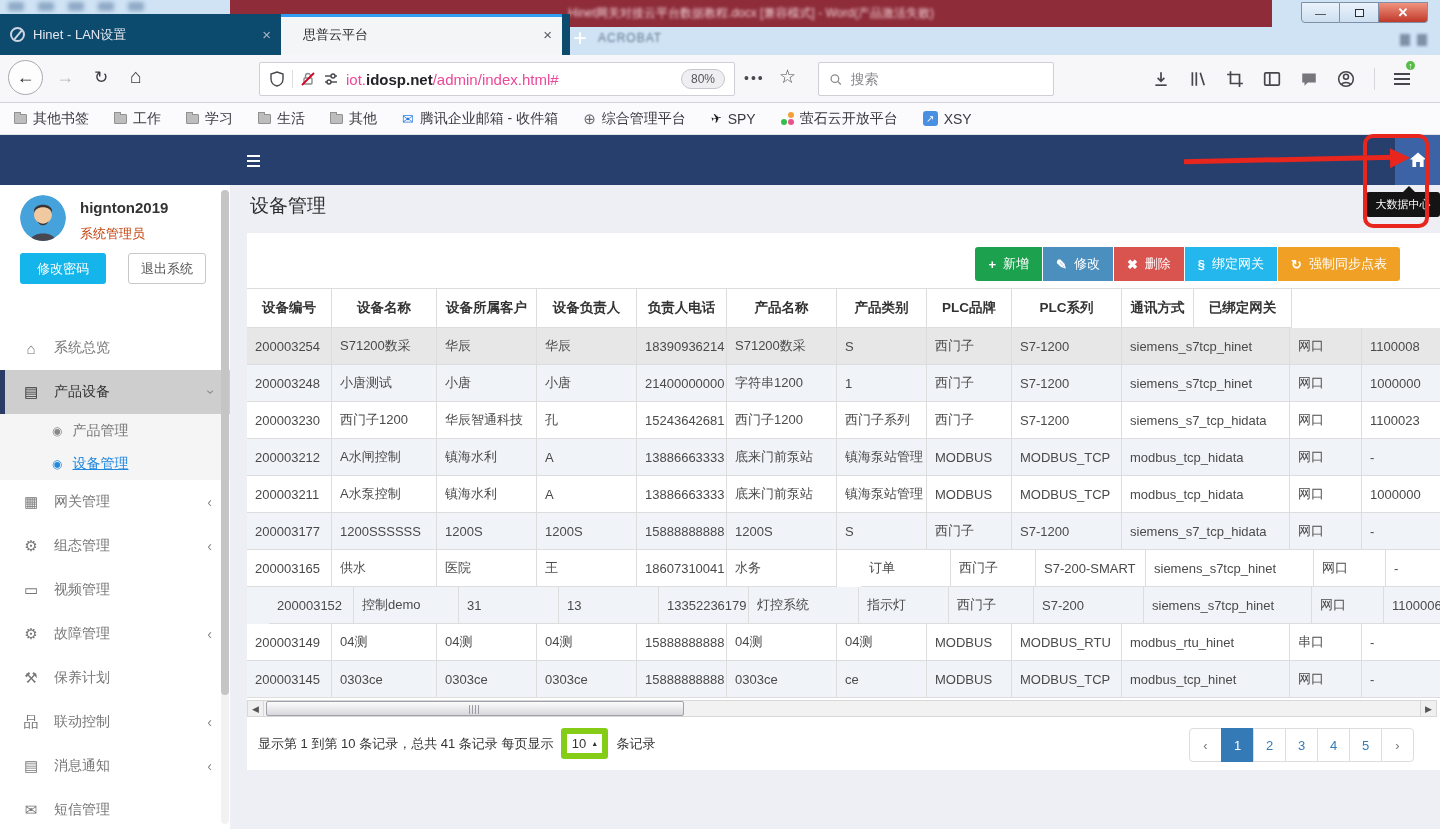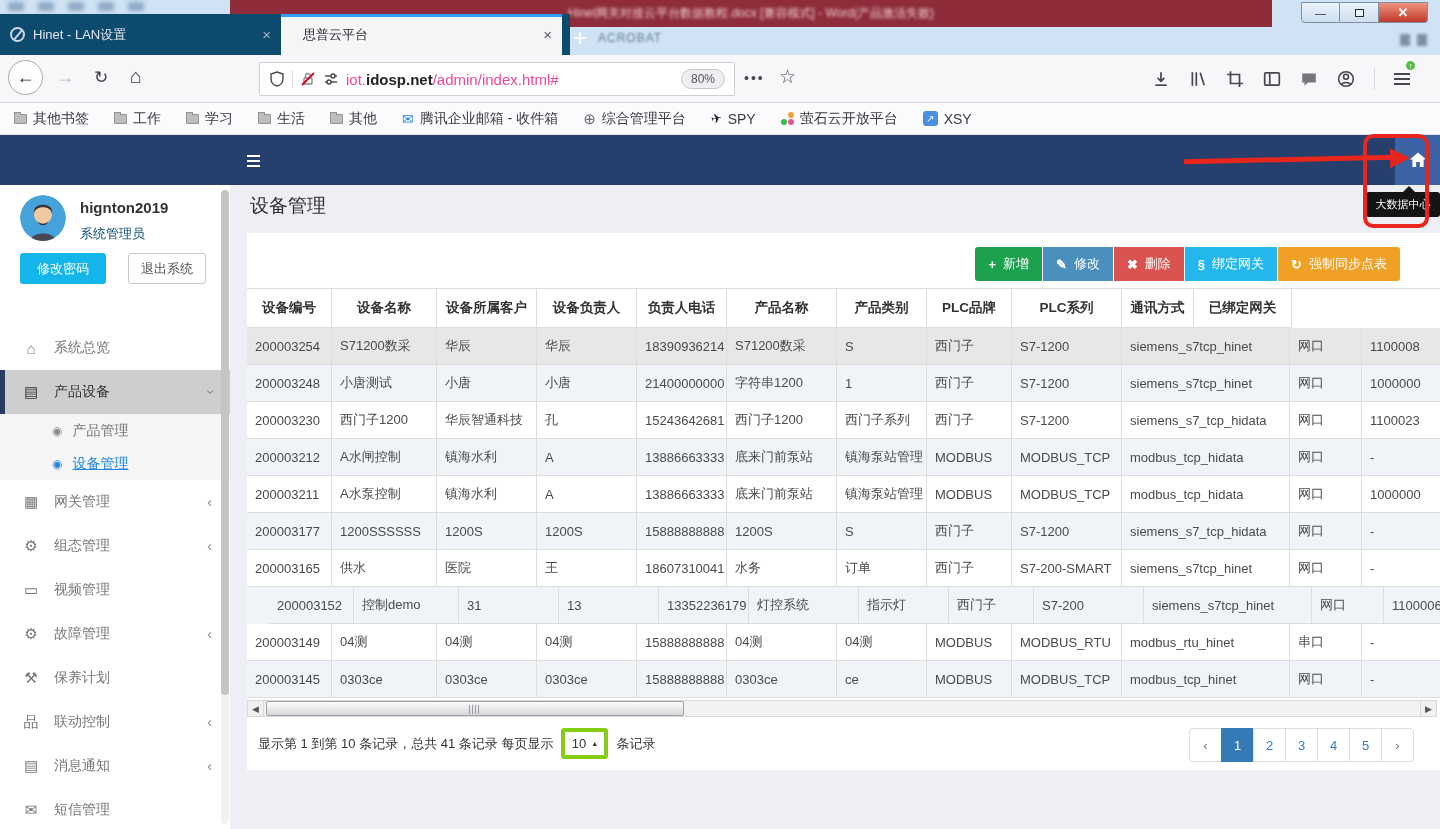--- a/index.html
+++ b/index.html
@@ -78,21 +78,21 @@
   
   .app-navbar{position:absolute;left:0;top:135px;width:1440px;height:50px;background:#263f6c;}
   .burger{position:absolute;left:247px;top:17px;cursor:pointer;}
   .burger i{display:block;width:13px;height:2px;background:#fff;margin:3px 0;}
   .nb-home{position:absolute;right:0;top:0;width:45px;height:50px;background:#3c63a6;display:flex;align-items:center;justify-content:center;}
 
   
   .sidebar{position:absolute;left:0;top:185px;width:230px;bottom:0;background:#fff;}
   .avatar{position:absolute;left:20px;top:10px;width:46px;height:46px;border-radius:50%;overflow:hidden;}
   .u-name{position:absolute;left:80px;top:14px;font-size:15px;font-weight:bold;color:#333;}
-  .u-role{position:absolute;left:80px;top:40px;font-size:13px;color:#0c4a6e;}
+  .u-role{position:absolute;left:80px;top:40px;font-size:13px;color:#c2410c;}
   .btn-pwd{position:absolute;left:20px;top:68px;width:86px;height:31px;background:#13b5ea;color:#fff;border-radius:3px;font-size:13px;display:flex;align-items:center;justify-content:center;}
   .btn-out{position:absolute;left:128px;top:68px;width:78px;height:31px;background:#fff;border:1px solid #c8c8c8;color:#555;border-radius:3px;font-size:13px;display:flex;align-items:center;justify-content:center;}
   .menu{position:absolute;left:0;top:141px;right:0;}
   .mi{height:44px;display:flex;align-items:center;padding-left:22px;gap:14px;color:#777;font-size:14px;cursor:pointer;}
   .mi-icon{width:18px;text-align:center;font-size:15px;flex:none;}
   .mi.active{background:#cecece;border-left:5px solid #2b3c64;padding-left:17px;color:#333;}
   .mi.active .mi-icon{color:#333;}
   .chev{margin-left:auto;margin-right:18px;font-size:14px;color:#888;}
   .chev.down{display:inline-block;transform:rotate(-90deg);}
   .submenu{background:#f5f5f5;}
@@ -127,21 +127,21 @@
   .tr.alt{background:#f0f3f7;}
 
   .hscroll{position:absolute;left:0;top:467px;width:1190px;height:17px;background:#f2f2f2;border:1px solid #d8d8d8;}
   .hs-arr{position:absolute;top:0;width:16px;height:15px;display:flex;align-items:center;justify-content:center;font-size:9px;color:#555;background:#f0f0f0;}
   .hs-arr.l{left:0;border-right:1px solid #d8d8d8;}
   .hs-arr.r{right:0;border-left:1px solid #d8d8d8;}
   .hs-thumb{position:absolute;left:18px;top:0;width:418px;height:15px;background:linear-gradient(#fcfcfc,#d8d8dc);border:1px solid #a0a0a8;border-radius:2px;}
   .hs-thumb::after{content:"";position:absolute;left:50%;top:3px;margin-left:-6px;width:12px;height:9px;background:repeating-linear-gradient(90deg,#9b9ba4 0 1px,transparent 1px 3px);}
 
   .pg-left{position:absolute;left:11px;top:495px;display:flex;align-items:center;gap:8px;font-size:13px;color:#333;white-space:nowrap;}
-  .pg-sel{width:47px;height:31px;border:4px solid #84cc16;border-radius:3px;background:#fff;display:flex;align-items:center;justify-content:center;gap:5px;font-size:13px;color:#333;cursor:pointer;}
+  .pg-sel{width:47px;height:31px;border:6px solid #84cc16;border-radius:3px;background:#fff;display:flex;align-items:center;justify-content:center;gap:5px;font-size:13px;color:#333;cursor:pointer;}
   .pg-sel .caret{font-size:7px;color:#333;}
   .pg-right{position:absolute;right:29px;top:495px;display:flex;}
   .pg-btn{min-width:33px;height:34px;border:1px solid #ddd;background:#fff;color:#337ab7;display:flex;align-items:center;justify-content:center;font-size:13px;margin-left:-1px;cursor:pointer;padding:0 6px;}
   .pg-btn.nav{color:#777;}
   .pg-btn.first{border-radius:4px 0 0 4px;margin-left:0;}
   .pg-btn.last{border-radius:0 4px 4px 0;}
   .pg-btn.active{background:#337ab7;border-color:#337ab7;color:#fff;}
 
   
   .tooltip{position:absolute;left:1366px;top:192px;width:74px;height:25px;background:#141414;border-radius:3px;color:#fff;font-size:11px;display:flex;align-items:center;justify-content:center;z-index:40;}
@@ -216,20 +216,27 @@
           <line x1="2" y1="5" x2="14" y2="5" stroke="#46464b" stroke-width="1.4"></line>
           <circle cx="10" cy="5" r="2" fill="#f7f7f9" stroke="#46464b" stroke-width="1.4"></circle>
           <line x1="2" y1="11" x2="14" y2="11" stroke="#46464b" stroke-width="1.4"></line>
           <circle cx="6" cy="11" r="2" fill="#f7f7f9" stroke="#46464b" stroke-width="1.4"></circle>
         </svg>
       <span class="u-text"><span class="u-pre">iot.</span><span class="u-dom">idosp.net</span><span class="u-path">/admin/index.html#</span></span>
       <span class="zoom-badge">80%</span>
     </div>
     <span class="dots">•••</span>
     <span class="star">☆</span>
+    <div class="fx-search">
+      <svg width="15" height="15" viewBox="0 0 16 16">
+          <circle cx="7" cy="7" r="4.5" fill="none" stroke="#8a8a8e" stroke-width="1.5"></circle>
+          <line x1="10.5" y1="10.5" x2="14" y2="14" stroke="#8a8a8e" stroke-width="1.5"></line>
+        </svg>
+      <input placeholder="搜索" style="">
+    </div>
     <div class="tb-icons">
       <svg width="18" height="18" viewBox="0 0 16 16">
           <path d="M8 2 V10 M5 7 L8 10 L11 7" fill="none" stroke="#46464b" stroke-width="1.5"></path>
           <line x1="3" y1="13.5" x2="13" y2="13.5" stroke="#46464b" stroke-width="1.5"></line>
         </svg>
       <svg width="18" height="18" viewBox="0 0 16 16">
           <path d="M3 2 V14 M6.5 2 V14 M10 2.5 L13.5 13.5" fill="none" stroke="#46464b" stroke-width="1.5"></path>
         </svg>
       <svg width="18" height="18" viewBox="0 0 16 16">
           <path d="M4 1 V12 H15 M1 4 H12 V15" fill="none" stroke="#46464b" stroke-width="1.5"></path>
@@ -512,21 +519,21 @@
             <div class="td" style="width: 72px;">网口</div>
             <div class="td" style="width: 98px;">-</div>
           </div>
           <div class="tr">
             <div class="td" style="width: 85px;">200003165</div>
             <div class="td" style="width: 105px;">供水</div>
             <div class="td" style="width: 100px;">医院</div>
             <div class="td" style="width: 100px;">王</div>
             <div class="td" style="width: 90px;">18607310041</div>
             <div class="td" style="width: 110px;">水务</div>
-            <div class="td" style="width: 90px;">订单</div>
+            <div class="td" style="width: 90px; margin-left: 24px;">订单</div>
             <div class="td" style="width: 85px;">西门子</div>
             <div class="td" style="width: 110px;">S7-200-SMART</div>
             <div class="td" style="width: 168px;">siemens_s7tcp_hinet</div>
             <div class="td" style="width: 72px;">网口</div>
             <div class="td" style="width: 98px;">-</div>
           </div>
           <div class="tr alt">
             <div class="td" style="width: 85px; margin-left: 22px;">200003152</div>
             <div class="td" style="width: 105px;">控制demo</div>
             <div class="td" style="width: 100px;">31</div>

